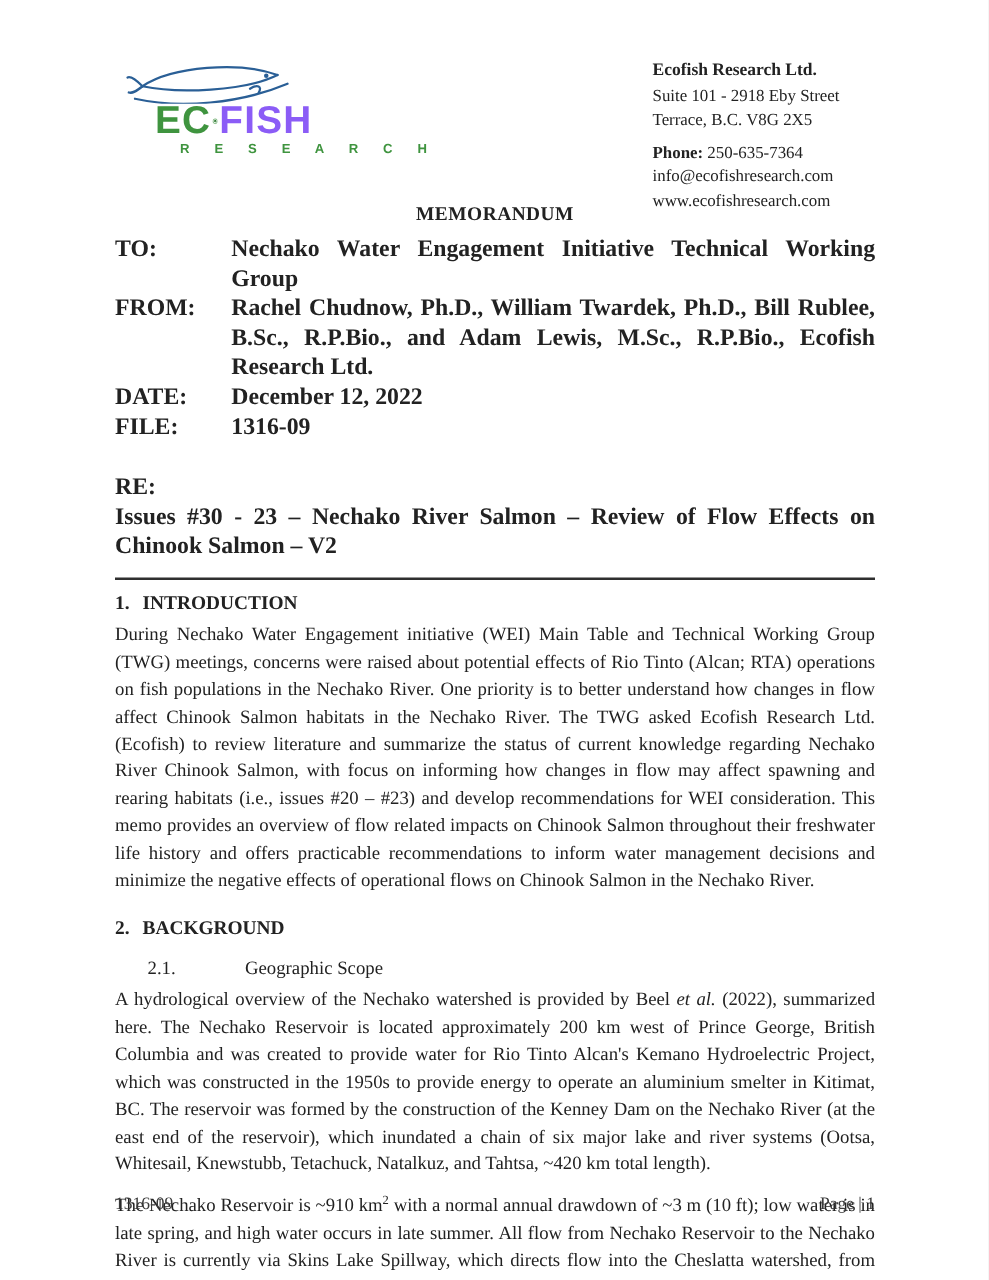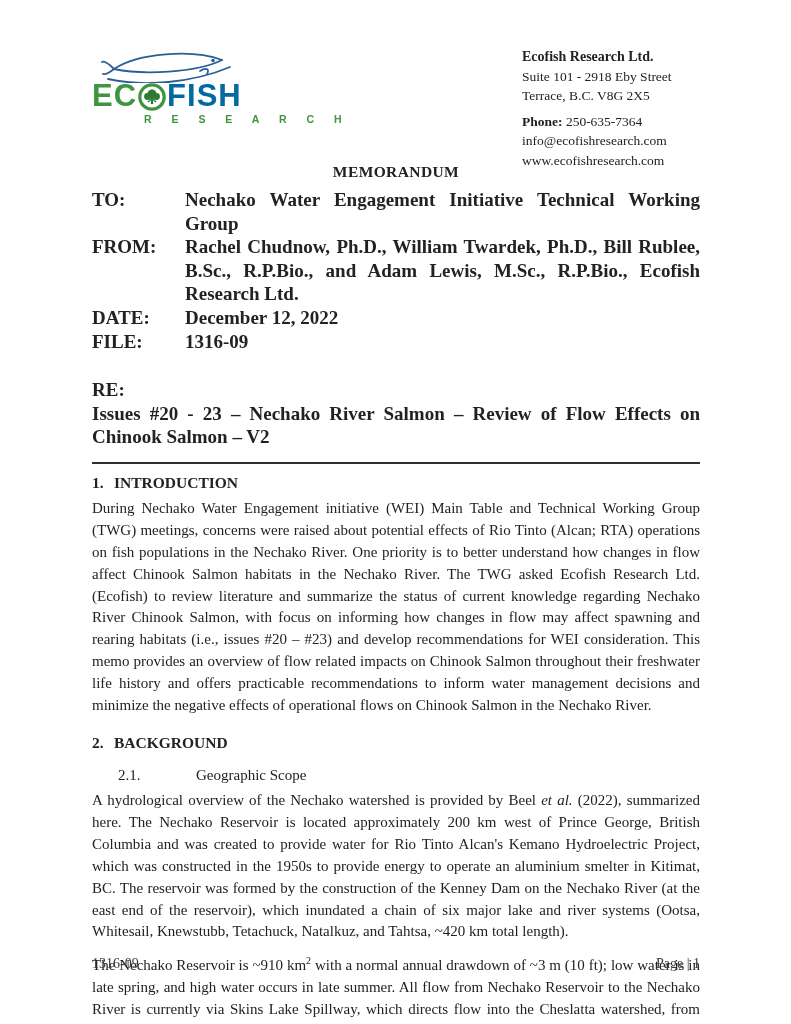--- a/index.html
+++ b/index.html
@@ -11,27 +11,27 @@
     background:#ffffff;
     font-family:"Liberation Serif", serif;
     color:#222222;
     padding:45px 91px 0 92px;
     overflow:hidden;
   }
   
   .header { position:relative; height:118px; }
   .logo { position:absolute; left:0; top:2px; width:158px; }
   .logo-fish { display:block; margin-left:8px; }
-  .logo-wordmark { display:flex; align-items:flex-end; margin-top:-2px; }
+  .logo-wordmark { display:flex; align-items:flex-end; margin-top:-2px;margin-left:32px; }
   .logo-ec, .logo-fish-txt {
     font-family:"Liberation Sans", sans-serif;
     font-size:31px; font-weight:bold; letter-spacing:1px; line-height:30px;
   }
   .logo-ec { color:#3f943f; }
-  .logo-fish-txt { color:#0369a1; }
+  .logo-fish-txt { color:#8b5cf6; }
   .logo-o { margin:0 1px; }
   .logo-research {
     font-family:"Liberation Sans", sans-serif;
     font-size:10.5px; color:#3f943f; font-weight:bold;
     letter-spacing:8.5px; margin-top:2px; margin-left:4px; white-space:nowrap;padding-left:48px;
   }
   .contact {
     position:absolute; right:0; top:2px; width:178px;
     font-size:13.5px; line-height:19.5px;
   }
@@ -125,21 +125,21 @@
     <div class="memo-row">
       <div class="memo-label">DATE:</div>
       <div class="memo-value">December 12, 2022</div>
     </div>
     <div class="memo-row">
       <div class="memo-label">FILE:</div>
       <div class="memo-value">1316-09</div>
     </div>
     <div class="memo-row re-row">
       <div class="memo-label">RE:</div>
-      <div class="memo-value">Issues #20 - 23 – Nechako River Salmon – Review of Flow Effects on Chinook Salmon – V2</div>
+      <div class="memo-value">Issues #30 - 23 – Nechako River Salmon – Review of Flow Effects on Chinook Salmon – V2</div>
     </div>
   </div>
 
   <hr class="rule">
 
   <div class="section-heading">
     <span class="section-number">1.</span>
     <span>INTRODUCTION</span>
   </div>
   <p class="para">During Nechako Water Engagement initiative (WEI) Main Table and Technical Working Group (TWG) meetings, concerns were raised about potential effects of Rio Tinto (Alcan; RTA) operations on fish populations in the Nechako River. One priority is to better understand how changes in flow affect Chinook Salmon habitats in the Nechako River. The TWG asked Ecofish Research Ltd. (Ecofish) to review literature and summarize the status of current knowledge regarding Nechako River Chinook Salmon, with focus on informing how changes in flow may affect spawning and rearing habitats (i.e., issues #20 – #23) and develop recommendations for WEI consideration. This memo provides an overview of flow related impacts on Chinook Salmon throughout their freshwater life history and offers practicable recommendations to inform water management decisions and minimize the negative effects of operational flows on Chinook Salmon in the Nechako River.</p>

